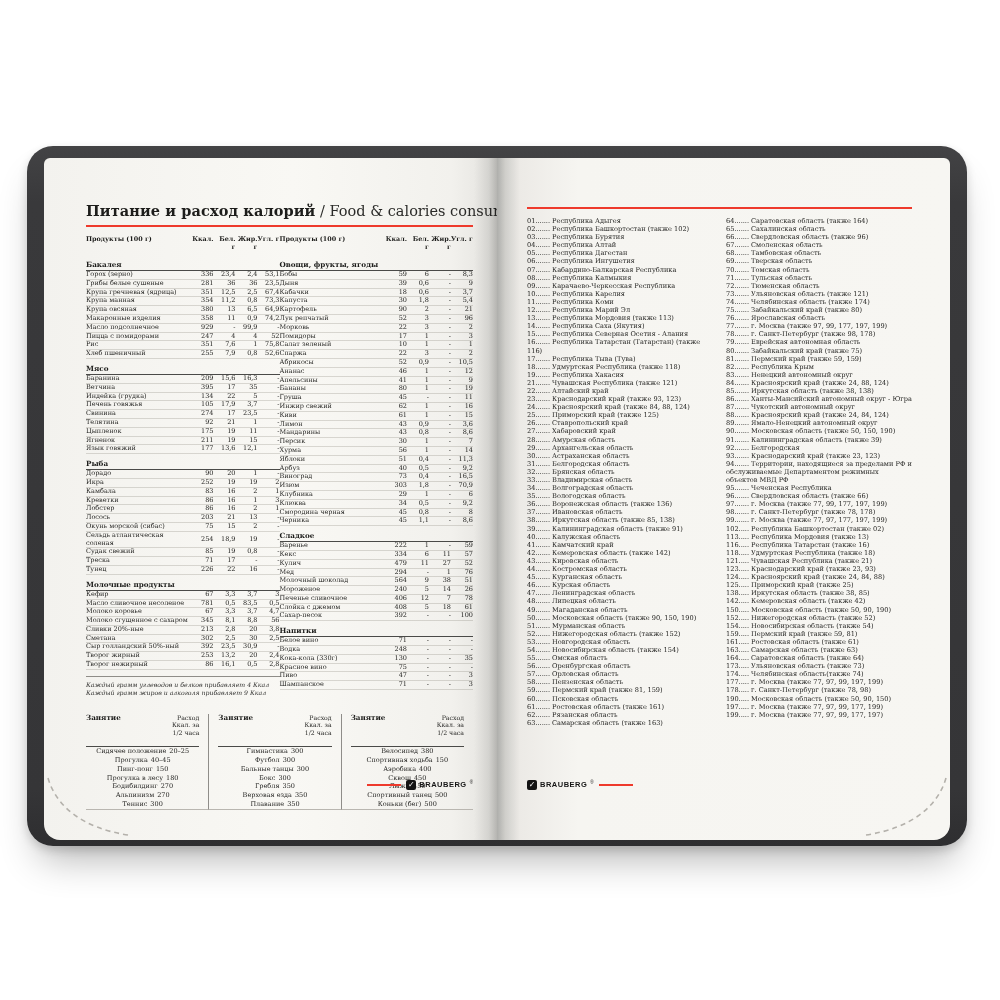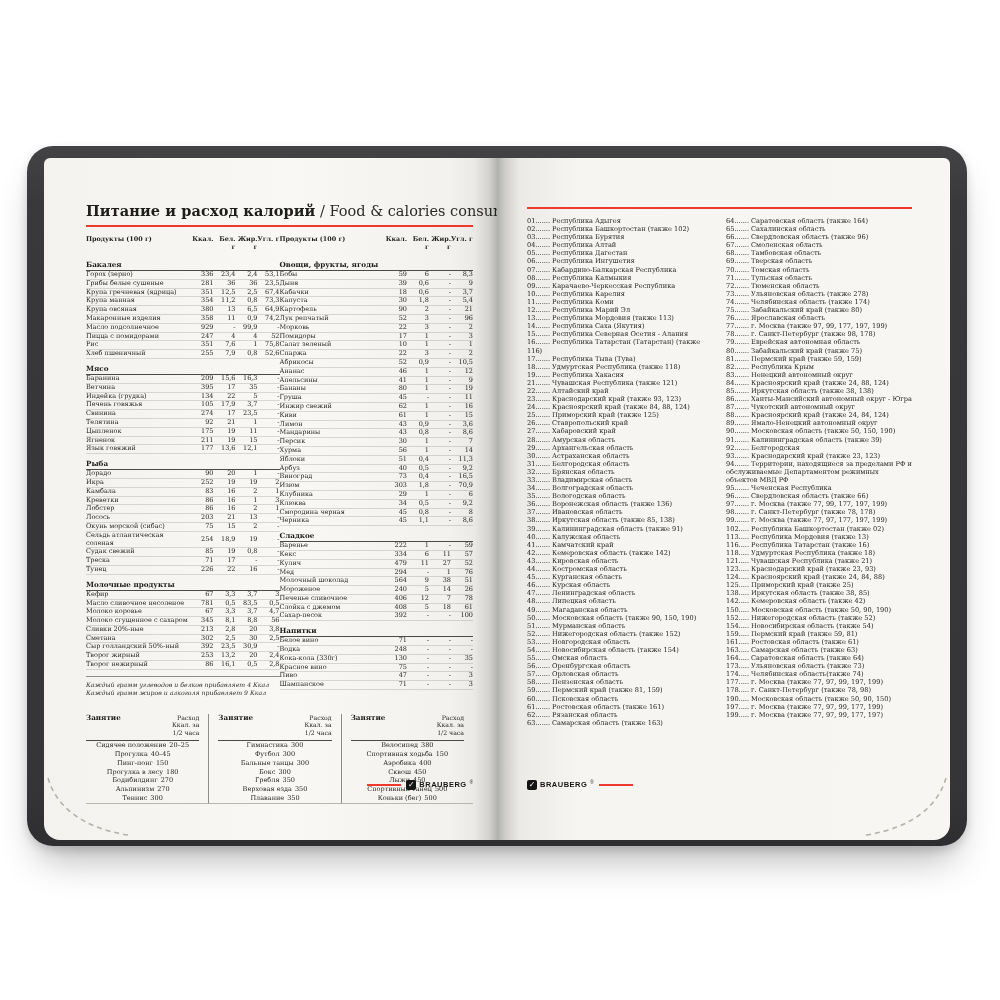--- a/index.html
+++ b/index.html
@@ -38,21 +38,21 @@
   .fv{width:22px;text-align:right;flex-shrink:0;}
   .fnotes{margin-top:6px;border-top:1.5px solid #8f8d88;padding-top:4px;
     font-style:italic;font-size:6.2px;line-height:8.6px;color:#30302e;}
 
   
   .act{display:flex;margin-top:16px;}
   .agroup{flex:1;min-width:0;padding:0 9px;border-bottom:1px solid #b9b6b0;}
   .agroup:first-child{padding-left:0;}
   .agroup + .agroup{border-left:1px solid #8f8d89;}
   .ahead{display:flex;justify-content:space-between;align-items:flex-end;
-    border-bottom:1px solid #4a4a48;padding-bottom:4px;}
+    border-bottom:1px solid #4a4a48;padding-bottom:10px;}
   .ahname{font-weight:bold;font-size:7.2px;align-self:flex-start;line-height:8px;}
   .ahval{font-size:6.2px;line-height:7.4px;text-align:right;color:#242422;}
   .arow{display:flex;justify-content:center;font-size:6.5px;line-height:8.8px;}
   .arow .an{padding-right:3px;}
   .arow .av{flex-shrink:0;}
 
   
   .codes{display:flex;gap:13px;margin-top:8px;}
   .ccol{flex:1;min-width:0;}
   .cline{font-size:6.6px;line-height:8.1px;color:#1e1e1c;}
@@ -902,21 +902,21 @@
           <div class="ccol" id="codes-1">
               <div class="cline"><span class="ccode">64.......</span><span class="cname">Саратовская область (также 164)</span></div>
               <div class="cline"><span class="ccode">65.......</span><span class="cname">Сахалинская область</span></div>
               <div class="cline"><span class="ccode">66.......</span><span class="cname">Свердловская область (также 96)</span></div>
               <div class="cline"><span class="ccode">67.......</span><span class="cname">Смоленская область</span></div>
               <div class="cline"><span class="ccode">68.......</span><span class="cname">Тамбовская область</span></div>
               <div class="cline"><span class="ccode">69.......</span><span class="cname">Тверская область</span></div>
               <div class="cline"><span class="ccode">70.......</span><span class="cname">Томская область</span></div>
               <div class="cline"><span class="ccode">71.......</span><span class="cname">Тульская область</span></div>
               <div class="cline"><span class="ccode">72.......</span><span class="cname">Тюменская область</span></div>
-              <div class="cline"><span class="ccode">73.......</span><span class="cname">Ульяновская область (также 278)</span></div>
+              <div class="cline"><span class="ccode">73.......</span><span class="cname">Ульяновская область (также 121)</span></div>
               <div class="cline"><span class="ccode">74.......</span><span class="cname">Челябинская область (также 174)</span></div>
               <div class="cline"><span class="ccode">75.......</span><span class="cname">Забайкальский край (также 80)</span></div>
               <div class="cline"><span class="ccode">76.......</span><span class="cname">Ярославская область</span></div>
               <div class="cline"><span class="ccode">77.......</span><span class="cname">г. Москва (также 97, 99, 177, 197, 199)</span></div>
               <div class="cline"><span class="ccode">78.......</span><span class="cname">г. Санкт-Петербург (также 98, 178)</span></div>
               <div class="cline"><span class="ccode">79.......</span><span class="cname">Еврейская автономная область</span></div>
               <div class="cline"><span class="ccode">80.......</span><span class="cname">Забайкальский край (также 75)</span></div>
               <div class="cline"><span class="ccode">81.......</span><span class="cname">Пермский край (также 59, 159)</span></div>
               <div class="cline"><span class="ccode">82.......</span><span class="cname">Республика Крым</span></div>
               <div class="cline"><span class="ccode">83.......</span><span class="cname">Ненецкий автономный округ</span></div>

